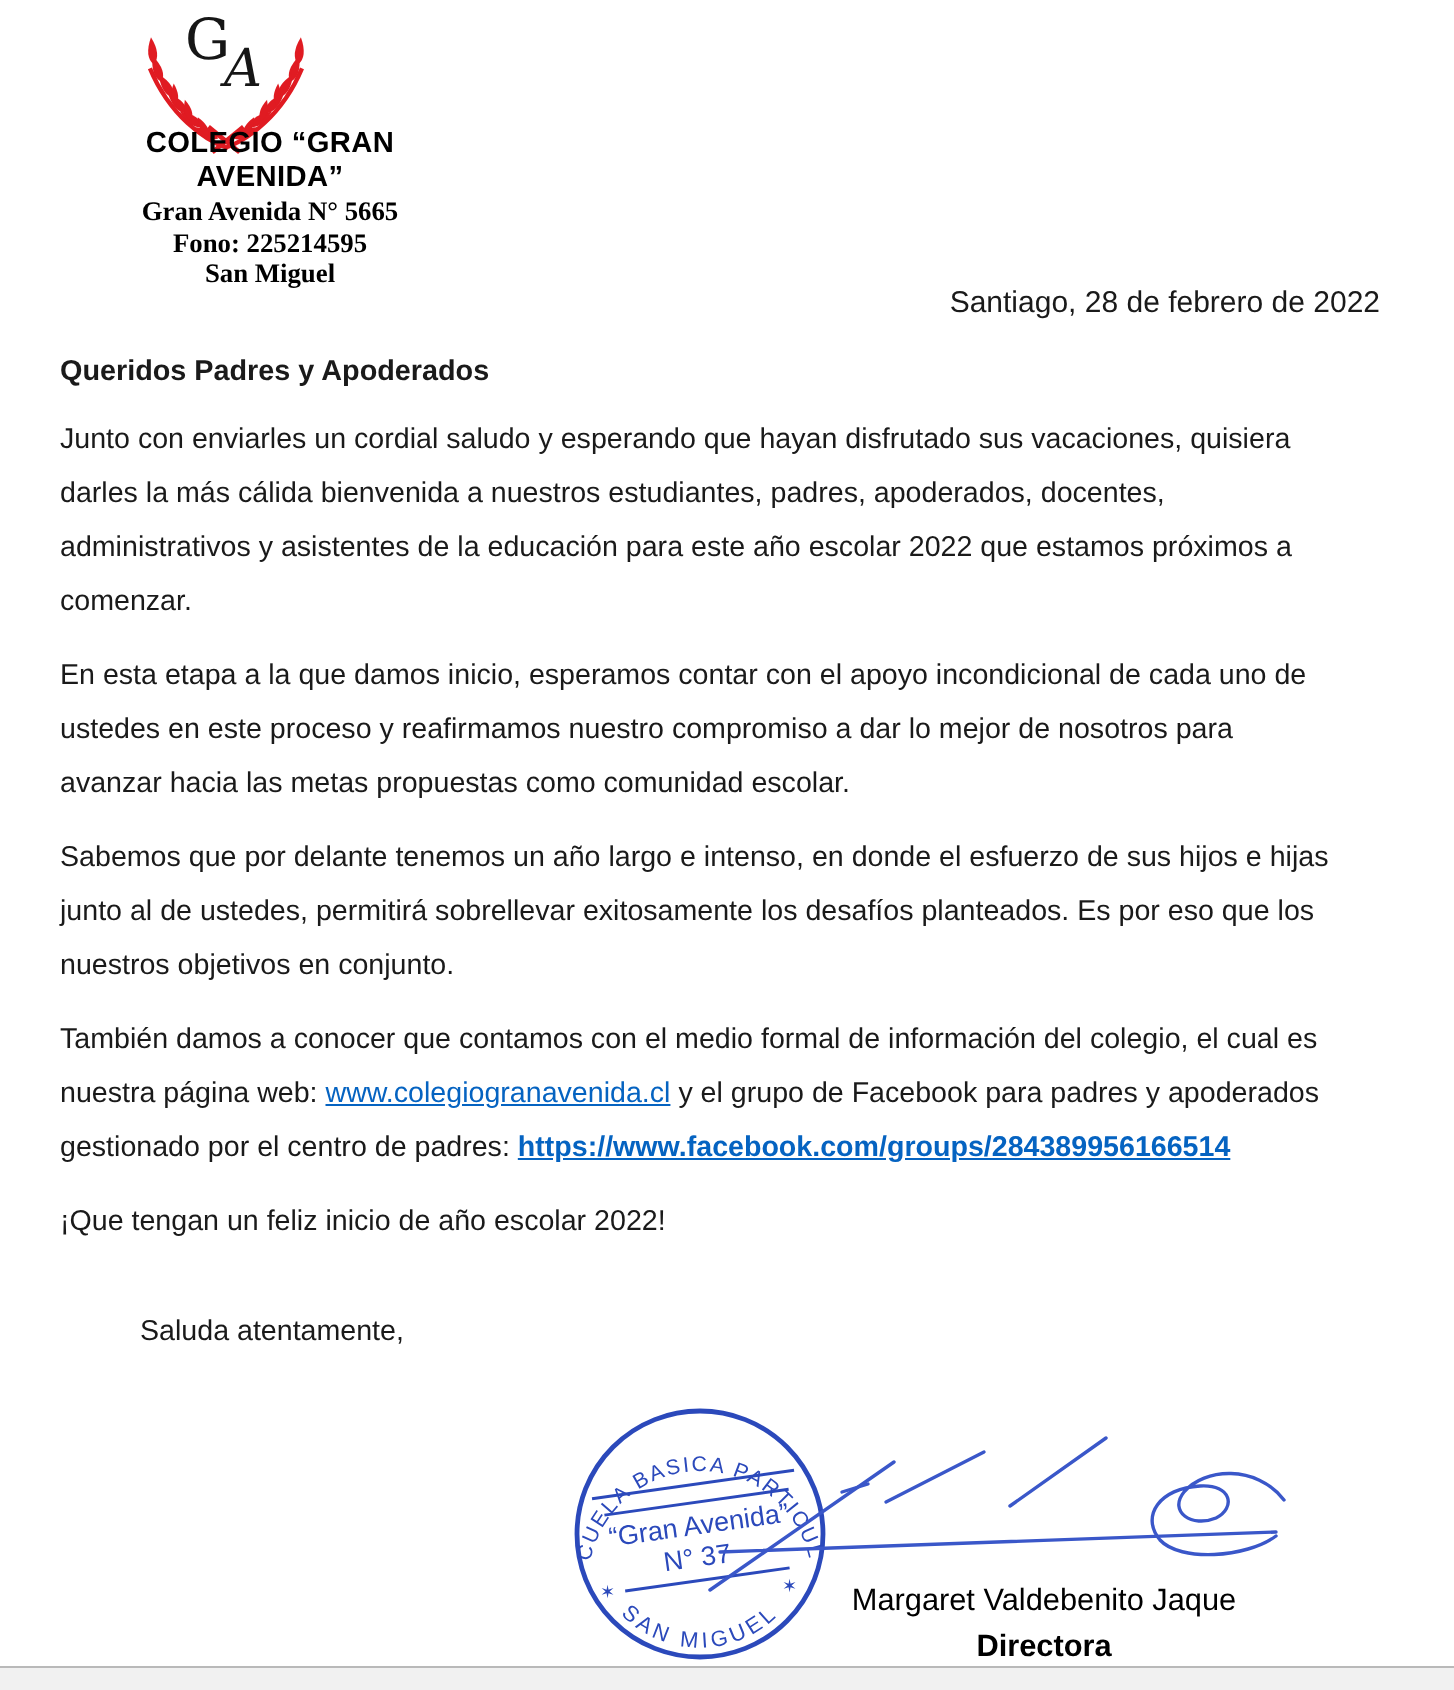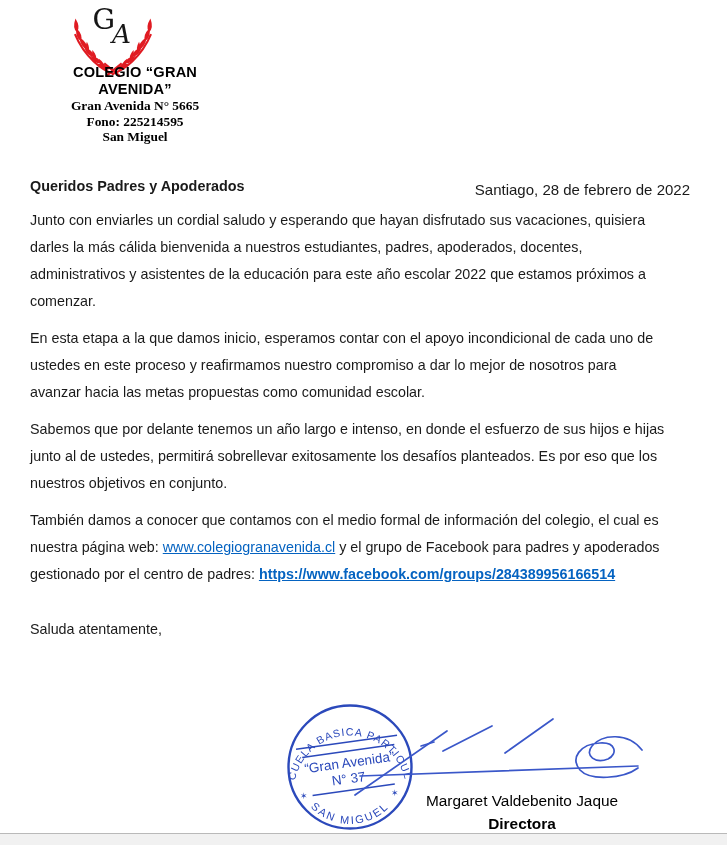--- a/index.html
+++ b/index.html
@@ -6,32 +6,32 @@
   html,body { background:#ffffff; }
   body { font-family:"Liberation Sans", sans-serif; }
   .page { position:relative; width:727px; height:845px; background:#ffffff; overflow:hidden; color:#1a1a1a; }
 
   
   .logo { position:absolute; left:62px; top:2px; width:100px; height:78px; }
   .header-block { position:absolute; left:0; top:64px; width:226px; text-align:center; color:#000;padding-left:44px; }
   .school-name { font-size:14.6px; font-weight:bold; line-height:17px; letter-spacing:.2px; }
   .school-sub  { font-size:13.4px; font-weight:bold; line-height:15.5px;font-family:Liberation Serif, serif; }
 
-  .date-line { position:absolute; top:143px; right:37px; font-size:15px;margin-top:38px; }
+  .date-line { position:absolute; top:143px; right:37px; font-size:15px; }
 
   .greeting { position:absolute; left:30px; top:178px; font-size:14.4px; font-weight:bold; }
 
   
   .letter-body { position:absolute; left:30px; top:207px; width:670px; font-size:14.3px; }
   .para { margin:0 0 10px 0; }
   .line { height:27px; line-height:27px; white-space:nowrap; }
   .link { color:#0563c1; text-decoration:underline; cursor:pointer; }
   .link.bold { font-weight:600; }
   .closing-line { height:27px; line-height:27px; margin-top:2px; }
-  .salutation { height:27px; line-height:27px; margin-top:28px; }
+  .salutation { height:27px; line-height:27px; margin-top:28px;margin-left:40px; }
 
   
   .stamp { position:absolute; left:283px; top:700px; width:134px; height:134px; }
   .signature-strokes { position:absolute; left:320px; top:698px; width:335px; height:112px; }
   .sign-block { position:absolute; left:413px; top:789px; width:218px; text-align:center; color:#000; }
   .sign-name { font-size:15.4px; font-weight:normal; line-height:23px; }
   .sign-title { font-size:15.4px; font-weight:bold; line-height:24px; }
 
   
   .bottom-strip { position:absolute; left:0; top:833px; width:727px; height:12px; background:#f1f1f1; border-top:1px solid #b9b9b9; }
@@ -111,20 +111,21 @@
           <div class="line"><span>Sabemos que por delante tenemos un año largo e intenso, en donde el esfuerzo de sus hijos e hijas</span></div>
           <div class="line"><span>junto al de ustedes, permitirá sobrellevar exitosamente los desafíos planteados. Es por eso que los</span></div>
           <div class="line"><span>nuestros objetivos en conjunto.</span></div>
         </div>
         <div class="para">
           <div class="line"><span>También damos a conocer que contamos con el medio formal de información del colegio, el cual es</span></div>
           <div class="line"><span>nuestra página web: </span><a class="link">www.colegiogranavenida.cl</a><span> y el grupo de Facebook para padres y apoderados</span></div>
           <div class="line"><span>gestionado por el centro de padres: </span><a class="link bold">https://www.facebook.com/groups/284389956166514</a></div>
         </div>
       </div>
+    <div class="closing-line">¡Que tengan un feliz inicio de año escolar 2022!</div>
     <div class="salutation">Saluda atentamente,</div>
   </div>
 
   <svg class="stamp" viewBox="0 0 134 134" xmlns="http://www.w3.org/2000/svg">
     <defs>
       <path id="arcTop" d="M 12,81 A 56,56 0 0 1 122,81" fill="none"></path>
       <path id="arcBottom" d="M 21,99 A 55,55 0 0 0 113,99" fill="none"></path>
     </defs>
     <circle cx="67" cy="67" r="61.5" fill="none" stroke="#2b49bb" stroke-width="2.4"></circle>
     <text class="stamp-text" font-size="10.6" letter-spacing="1.1">

